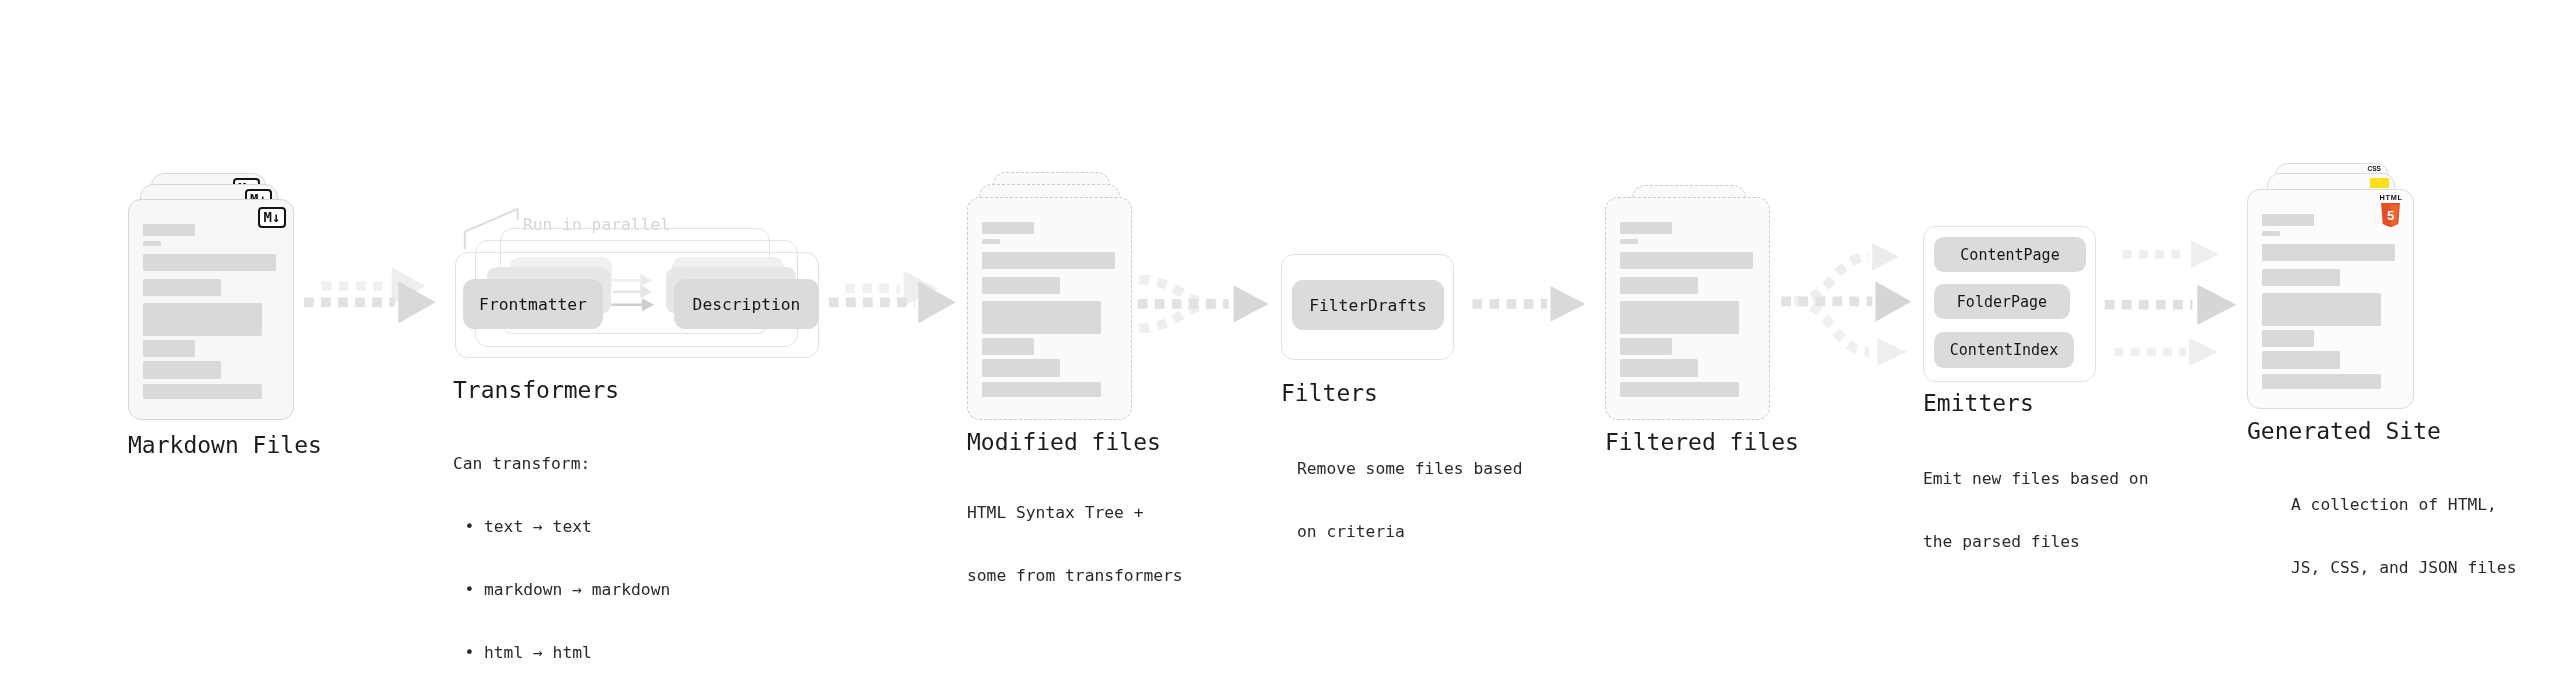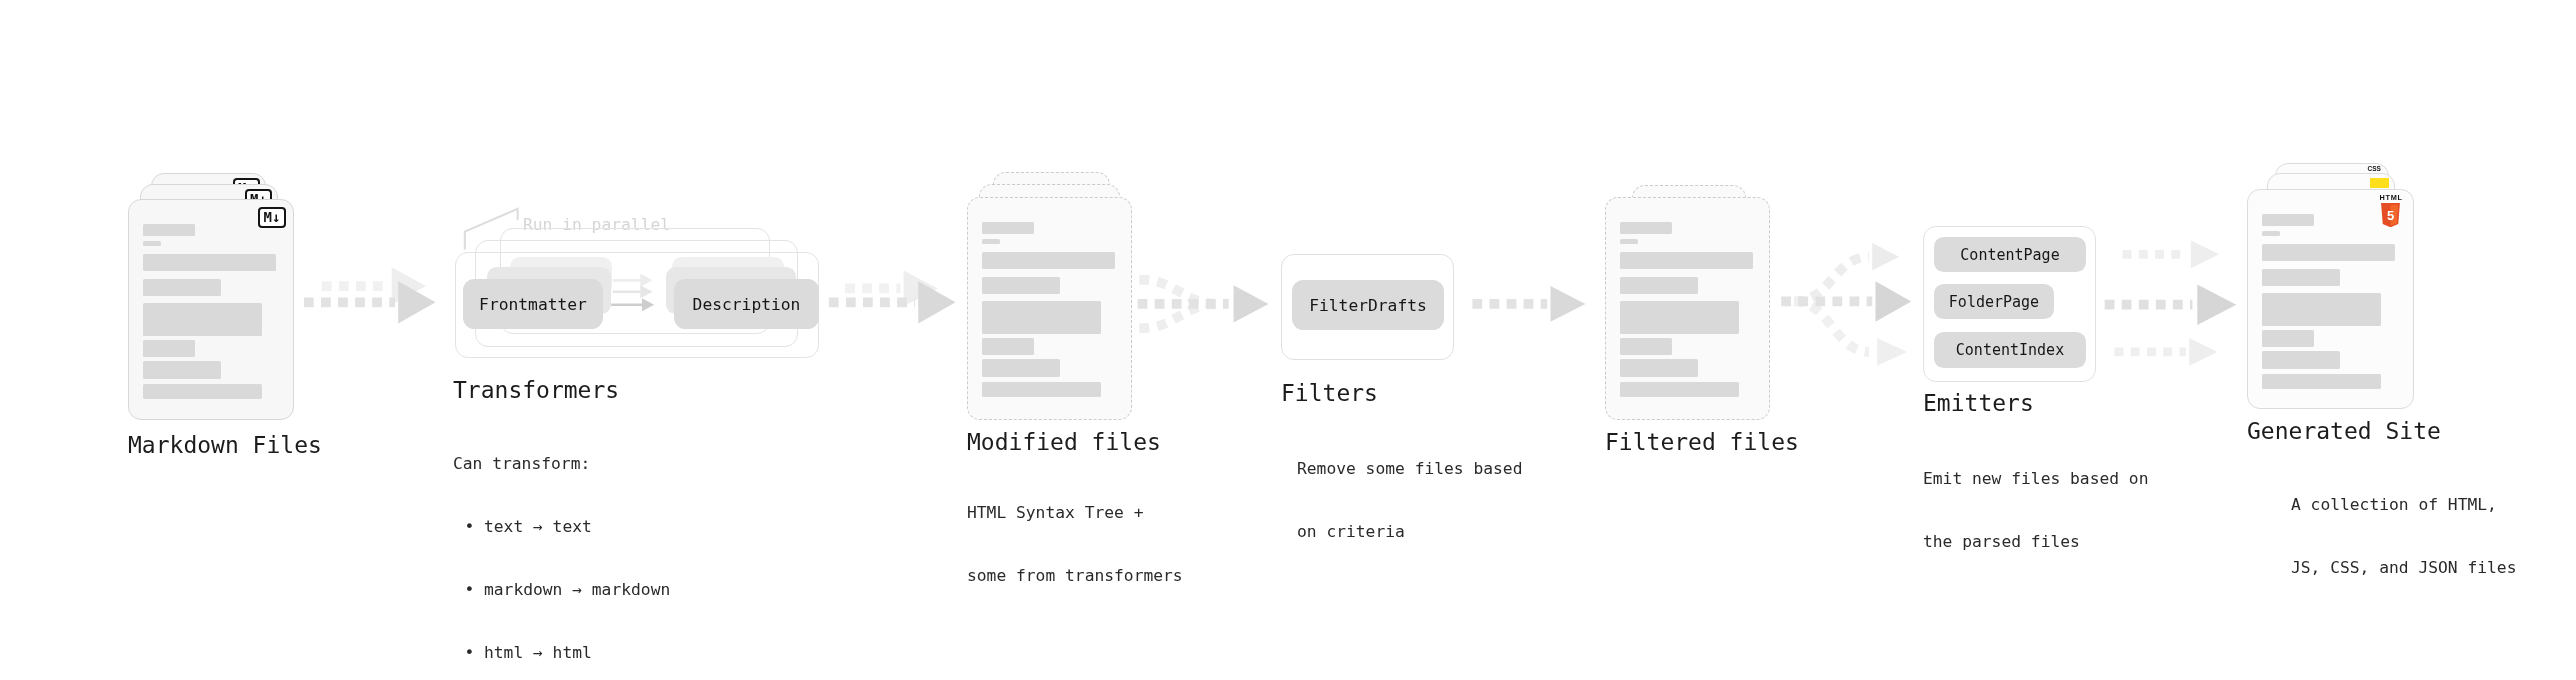--- a/index.html
+++ b/index.html
@@ -196,22 +196,22 @@
       <div class="bar b7"></div>
       <div class="bar b8"></div>
     </div>
     <div class="label" style="left:1605px;top:429px;">Filtered files</div>
   </div>
 
   
   <div class="grp">
     <div class="wbox" style="left:1923px;top:226px;width:173px;height:156px;"></div>
     <div class="pill small" style="left:1934px;top:237px;width:152px;height:35px;">ContentPage</div>
-    <div class="pill small" style="left:1934px;top:284px;width:120px;height:35px;">FolderPage</div>
-    <div class="pill small" style="left:1934px;top:332px;width:152px;height:36px;">ContentIndex</div>
+    <div class="pill small" style="left:1934px;top:284px;width:136px;height:35px;">FolderPage</div>
+    <div class="pill small" style="left:1934px;top:332px;width:140px;height:36px;">ContentIndex</div>
     <div class="label" style="left:1923px;top:390px;">Emitters</div>
     <div class="desc" style="left:1923px;top:426px;">
       <div>Emit new files based on</div>
       <div>the parsed files</div>
     </div>
   </div>
 
   
   <div class="grp">
     <div class="doc site" style="left:2275px;top:163px;width:114px;height:211px;">

